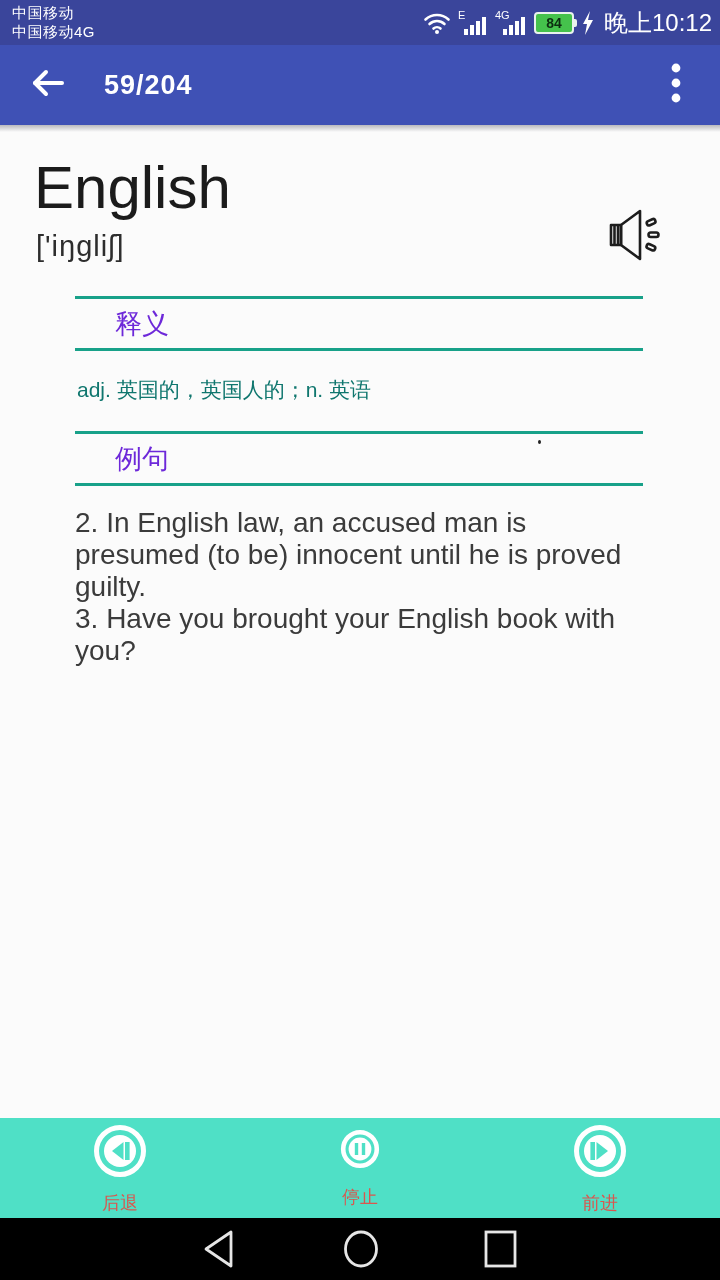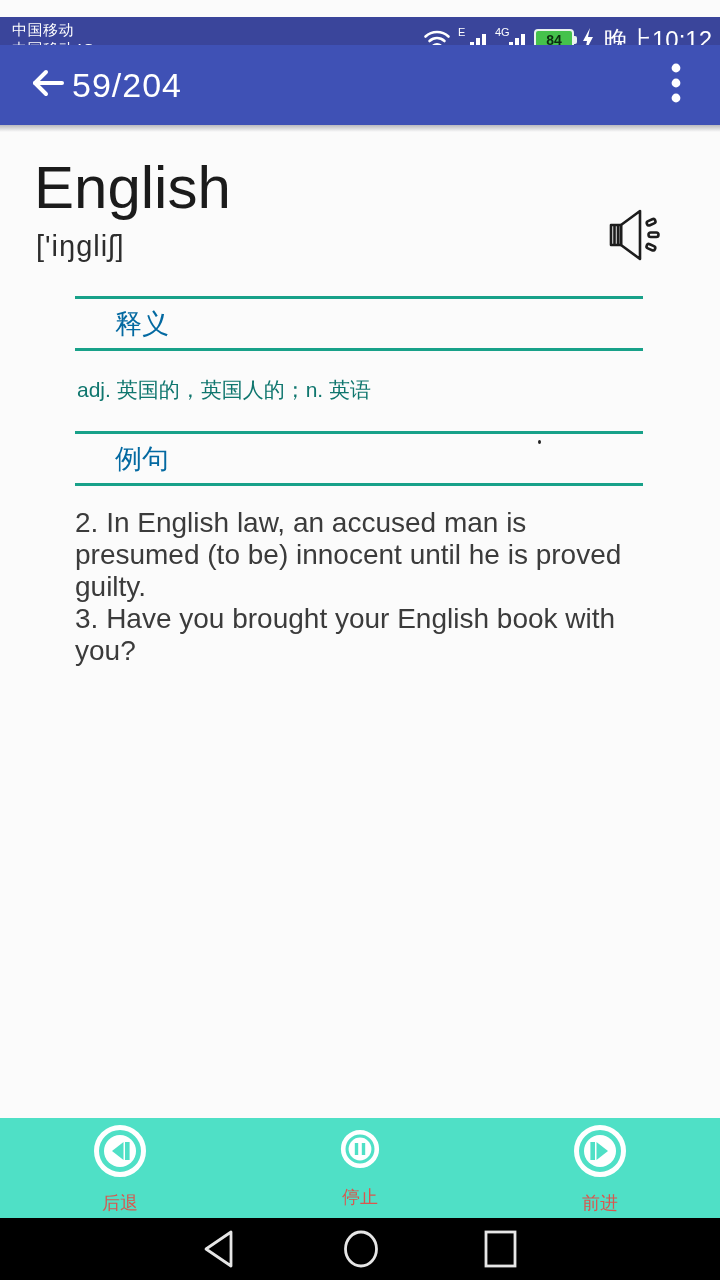--- a/index.html
+++ b/index.html
@@ -3,21 +3,21 @@
 <meta charset="utf-8">
 <style>
   html,body{margin:0;padding:0;}
   body{
     width:720px;height:1280px;position:relative;overflow:hidden;
     font-family:"Liberation Sans","DejaVu Sans",sans-serif;
     background:#fbfbfb;
   }
   
   .status-bar{
-    position:absolute;top:17px;left:0;width:720px;height:45px;
+    position:absolute;top:0;left:0;width:720px;height:45px;
     background:#3a459b;color:#fff;display:flex;justify-content:space-between;
     box-sizing:border-box;padding:3px 8px 0 12px;
   }
   .carrier{font-size:15px;line-height:19px;letter-spacing:.5px;}
   .status-icons{display:flex;align-items:center;gap:7px;height:40px;}
   .sig{display:flex;align-items:center;}
   .status-time{font-size:24px;font-weight:400;margin-left:2px;white-space:nowrap;}
   .battery{
     position:relative;width:40px;height:22px;border:2px solid #e9f2ee;border-radius:4px;
     background:#45c24c;display:flex;align-items:center;justify-content:center;
@@ -32,31 +32,31 @@
   .app-bar{
     position:absolute;top:45px;left:0;width:720px;height:80px;
     background:#3f51b5;display:flex;align-items:center;color:#fff;
     box-sizing:border-box;padding:0 24px;
   }
   .app-bar-shadow{
     position:absolute;top:125px;left:0;width:720px;height:7px;
     background:linear-gradient(#b9b9bd,rgba(250,250,250,0));
   }
   .back-btn{width:48px;height:48px;display:flex;align-items:center;justify-content:center;cursor:pointer;}
-  .app-title{font-size:34px;font-weight:normal;letter-spacing:1px;flex:1;}
+  .app-title{font-size:27px;font-weight:bold;margin-left:32px;letter-spacing:1px;flex:1;}
   .menu-btn{width:40px;height:48px;display:flex;align-items:center;justify-content:center;cursor:pointer;}
   
   .content{position:absolute;top:132px;left:0;width:720px;height:986px;background:#fbfbfb;}
   .word{margin:24px 0 0 34px;font-size:60px;line-height:64px;font-weight:normal;color:#1b1b1b;}
   .phonetic-row{position:relative;margin:10px 0 0 36px;height:52px;}
   .phonetic{font-size:29px;color:#2d2d2d;letter-spacing:1px;}
   .speaker{position:absolute;right:58px;top:-22px;cursor:pointer;}
   .sections{margin:14px 0 0 75px;width:568px;}
   .tline{height:0;border-top:3px solid #18a189;}
-  .sec-label{font-size:27px;color:#0369a1;padding:11px 0 10px 40px;line-height:28px;}
+  .sec-label{font-size:27px;color:#6d28d9;padding:11px 0 10px 40px;line-height:28px;}
   .definition{font-size:21px;color:#0f766e;padding:21px 0 23px 2px;line-height:36px;}
   .examples{margin:21px 38px 0 75px;width:576px;font-size:28px;line-height:32px;color:#3b3b3b;}
   .speck{position:absolute;left:538px;top:308px;width:3px;height:4px;background:#222;border-radius:50%;}
   
   .player-bar{
     position:absolute;top:1118px;left:0;width:720px;height:100px;
     background:#4fe0c6;display:flex;
   }
   .player-btn{
     width:240px;display:flex;flex-direction:column;align-items:center;

